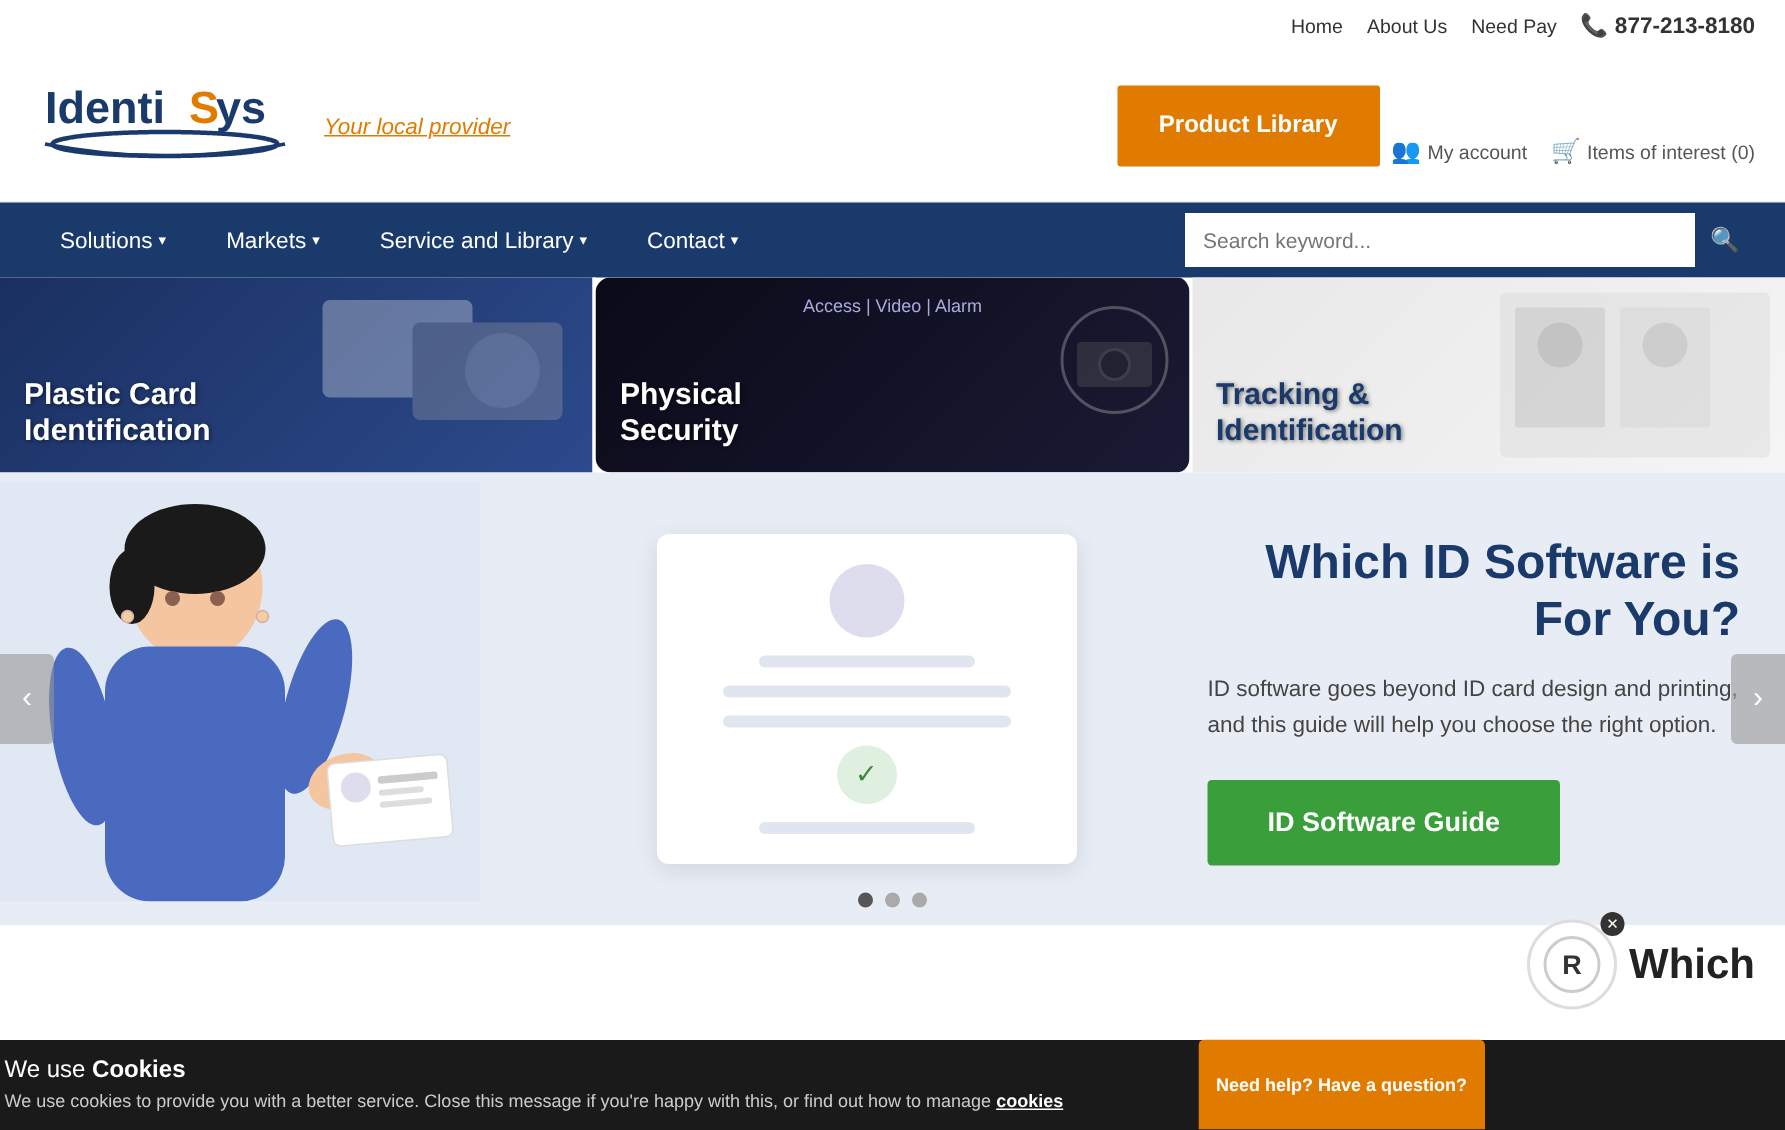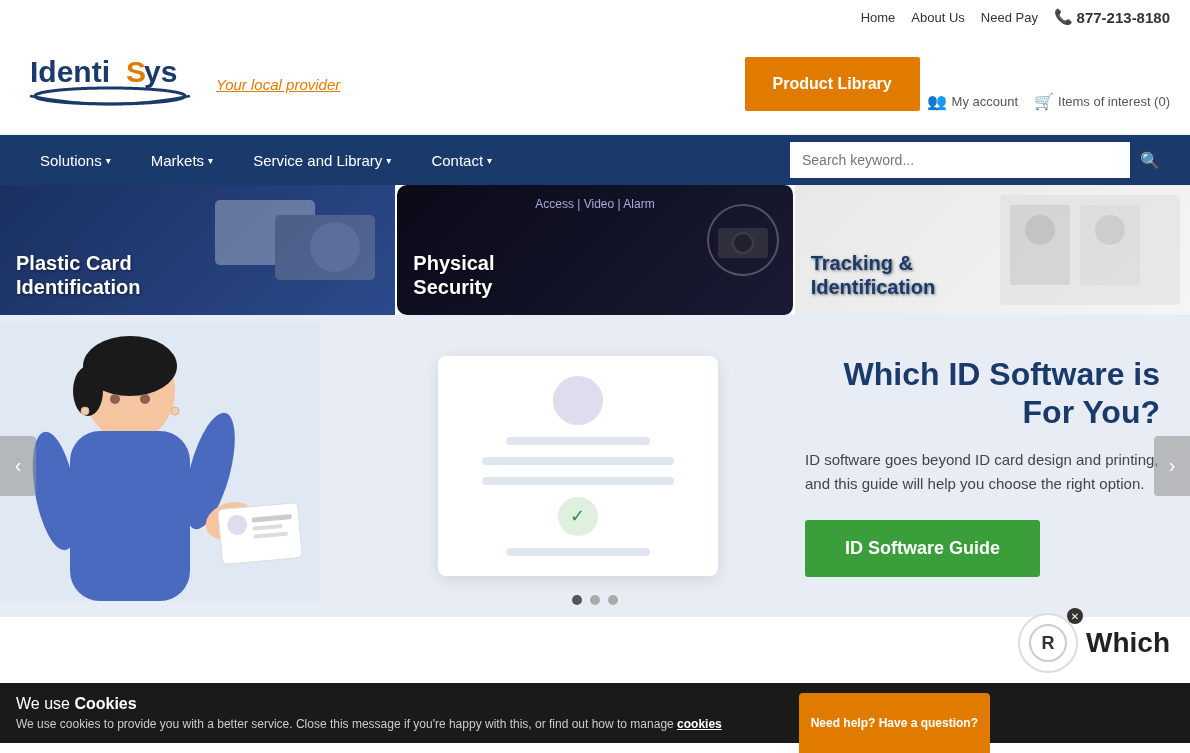--- a/index.html
+++ b/index.html
@@ -291,26 +291,26 @@
       width: 10px;
       height: 10px;
       border-radius: 50%;
       background: #aaa;
     }
     .dot.active { background: #555; }
 
     
     .cookie-bar {
       position: fixed;
-      bottom: 10px;
+      bottom: 0;
       left: 0;
       right: 0;
       background: #1a1a1a;
       color: #fff;
-      padding: 12px 16px;
+      padding: 12px 3px;
       display: flex;
       flex-direction: column;
       gap: 4px;
       z-index: 100;
       justify-content: center;
     }
     .cookie-bold { font-weight: bold; }
     .cookie-text {
       font-size: 12px;
       color: #ccc;

